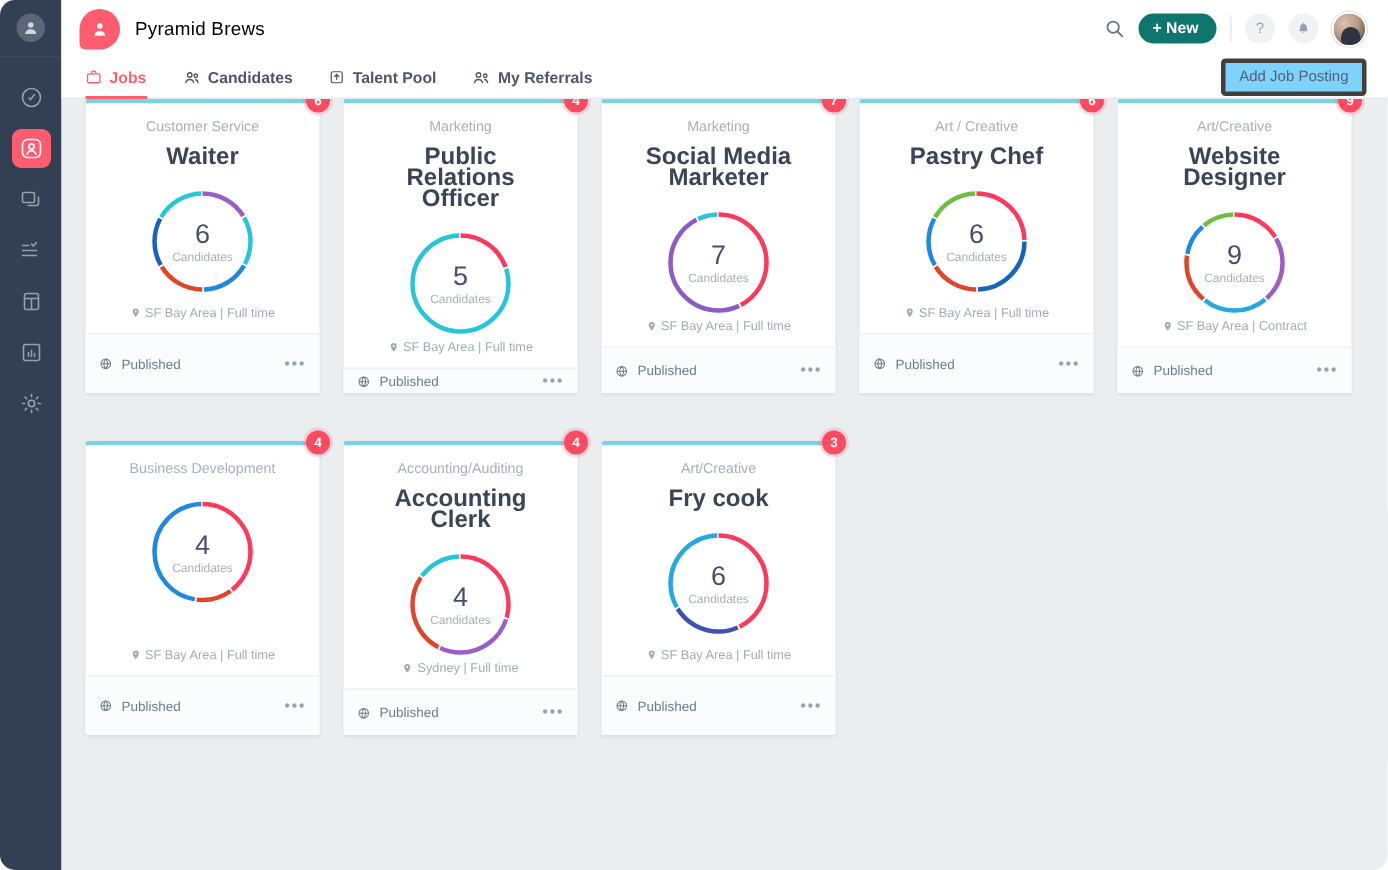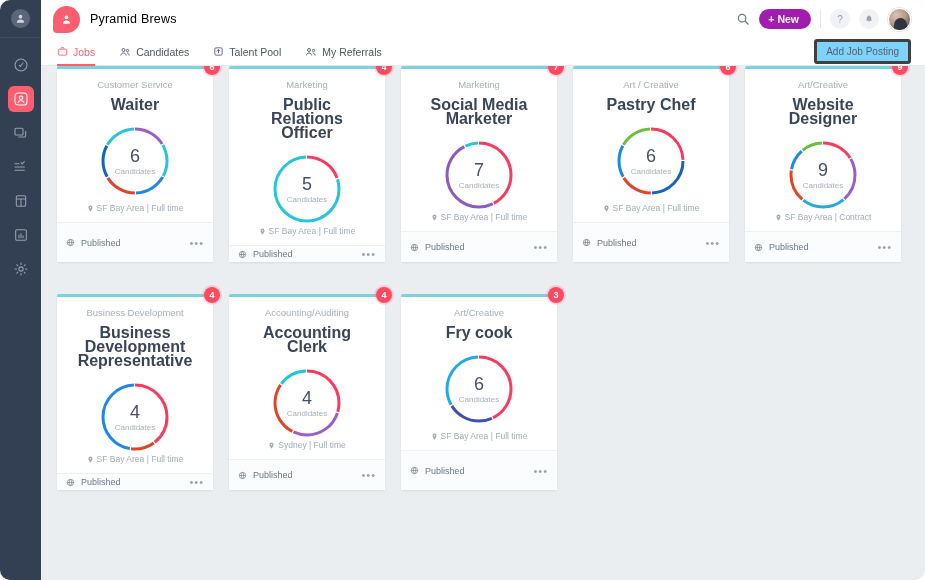--- a/index.html
+++ b/index.html
@@ -78,21 +78,21 @@
   }
   .brand-name {
     font-size: 12.5px; color: #000000; letter-spacing: .2px;
   }
   .topbar-right {
     margin-left: auto;
     display: flex; align-items: center; gap: 9px;
   }
   .icon-plain { color: #67748a; display: flex; align-items: center; }
   .btn-new {
-    background: #a21caf;
+    background: #0f766e;
     color: #ffffff;
     font-size: 10.5px; font-weight: bold;
     border-radius: 11px;
     padding: 4px 12px 4px 9px;
     display: flex; align-items: center; gap: 3px;
     white-space: nowrap;
   }
   .divider-v { width: 1px; height: 18px; background: #e2e6ea; }
   .circle-btn {
     width: 20px; height: 20px; border-radius: 50%;
@@ -117,21 +117,21 @@
   .tabbar {
     height: 28px;
     background: #ffffff;
     border-bottom: 1px solid #e6eaee;
     display: flex; align-items: stretch;
     padding: 0 14px 0 16px;
     flex: 0 0 28px;
   }
   .tab {
     display: flex; align-items: center; gap: 5px;
-    font-size: 10.5px; font-weight: normal; color: #4c5869;
+    font-size: 10.5px; font-weight: bold; color: #4c5869;
     margin-right: 24px;
     position: relative;
   }
   .tab.active { color: #fd5d6e; }
   .tab.active::after {
     content: ""; position: absolute; left: 0; right: 0; bottom: -1px;
     height: 2px; background: #fd5d6e;
   }
   .tab svg { display:block; }
   .btn-outline {
@@ -518,21 +518,20 @@
                 <path d="M3.5 12h17M12 3.5c2.3 2.4 3.4 5.3 3.4 8.5S14.3 18.1 12 20.5c-2.3-2.4-3.4-5.3-3.4-8.5S9.7 5.9 12 3.5z"></path>
               </svg>
               <span>Published</span>
               <span class="dots">•••</span>
             </div>
           </div>
           <div class="card row2">
             <div class="badge">4</div>
             <div class="card-body">
               <div class="cat">Business Development</div>
-              <div class="title">Business Development Representative</div>
               <div class="donut-wrap">
                 <svg width="74" height="74" viewBox="0 0 74 74">
                   <circle cx="37" cy="37" r="32" fill="none" stroke="#fd3a5e" stroke-width="3" stroke-dasharray="79.2247719318987 121.83715789784806" stroke-dashoffset="0"></circle>
                   <circle cx="37" cy="37" r="32" fill="none" stroke="#e0452a" stroke-width="3" stroke-dasharray="23.932741228718346 177.1291886010284" stroke-dashoffset="-80.4247719318987"></circle>
                   <circle cx="37" cy="37" r="32" fill="none" stroke="#1e88e5" stroke-width="3" stroke-dasharray="94.30441666912971 106.75751316061705" stroke-dashoffset="-105.55751316061705"></circle>
                 </svg>
                 <div class="donut-center">
                   <div class="donut-num">4</div>
                   <div class="donut-lbl">Candidates</div>
                 </div>

